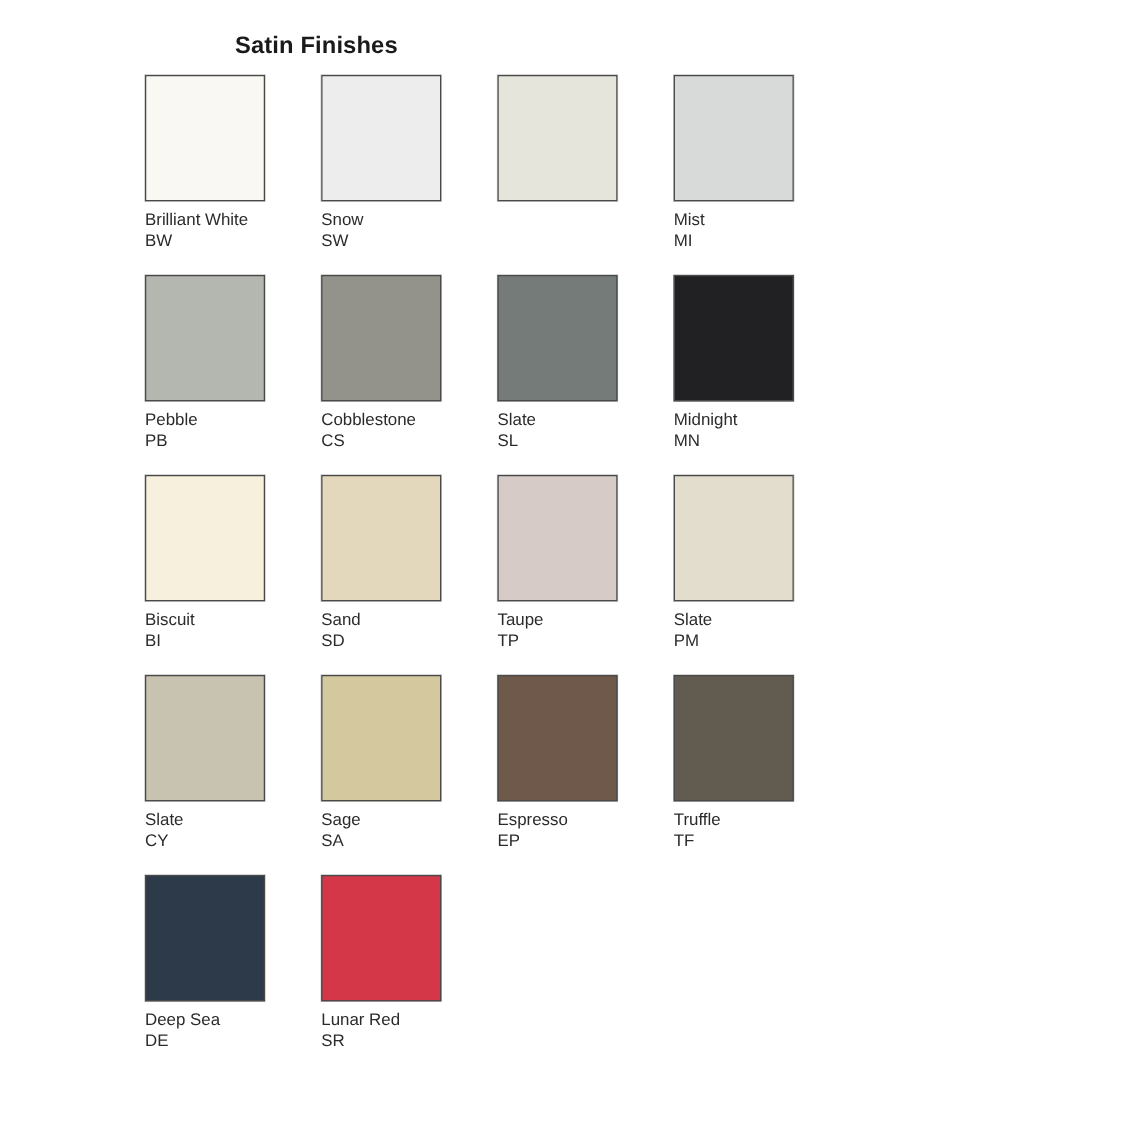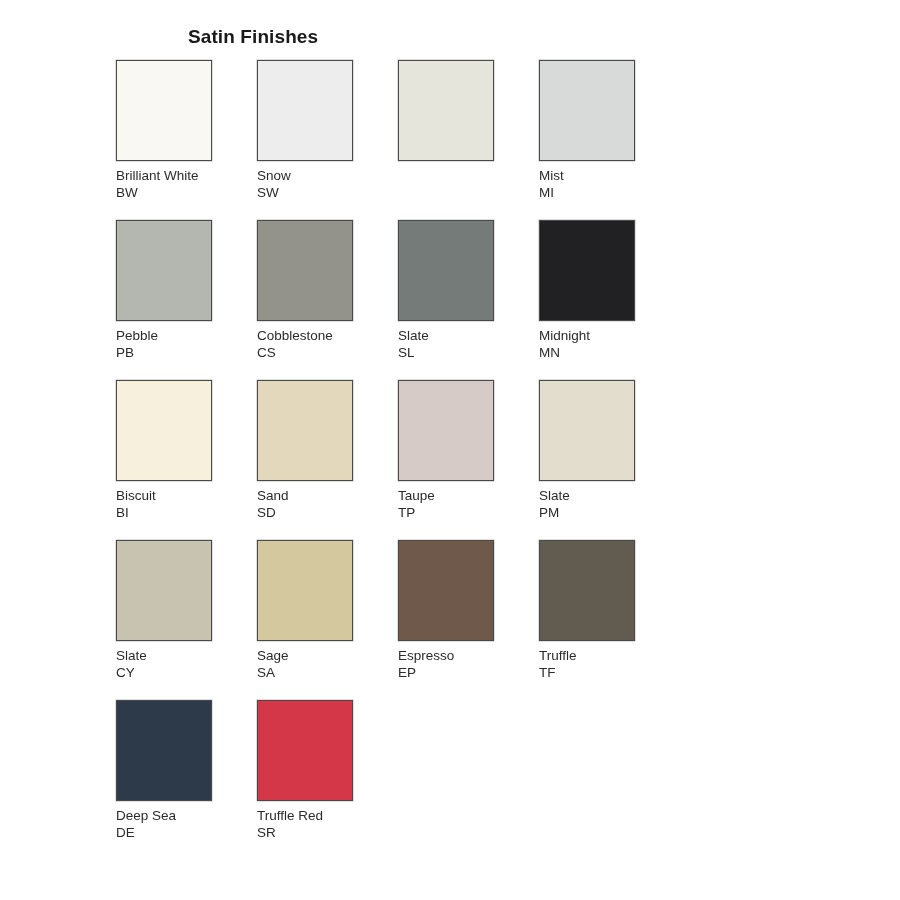--- a/index.html
+++ b/index.html
@@ -182,19 +182,19 @@
       <div class="swatch-cell">
         <div class="swatch-chip" style="background: rgb(44, 58, 73);"></div>
         <div class="swatch-caption">
           <span class="swatch-name">Deep Sea</span>
           <span class="swatch-code">DE</span>
         </div>
       </div>
       <div class="swatch-cell">
         <div class="swatch-chip" style="background: rgb(211, 55, 72);"></div>
         <div class="swatch-caption">
-          <span class="swatch-name">Truffle Red</span>
+          <span class="swatch-name">Lunar Red</span>
           <span class="swatch-code">SR</span>
         </div>
       </div>
     </div>
 
 </div>
 
 </body></html>

